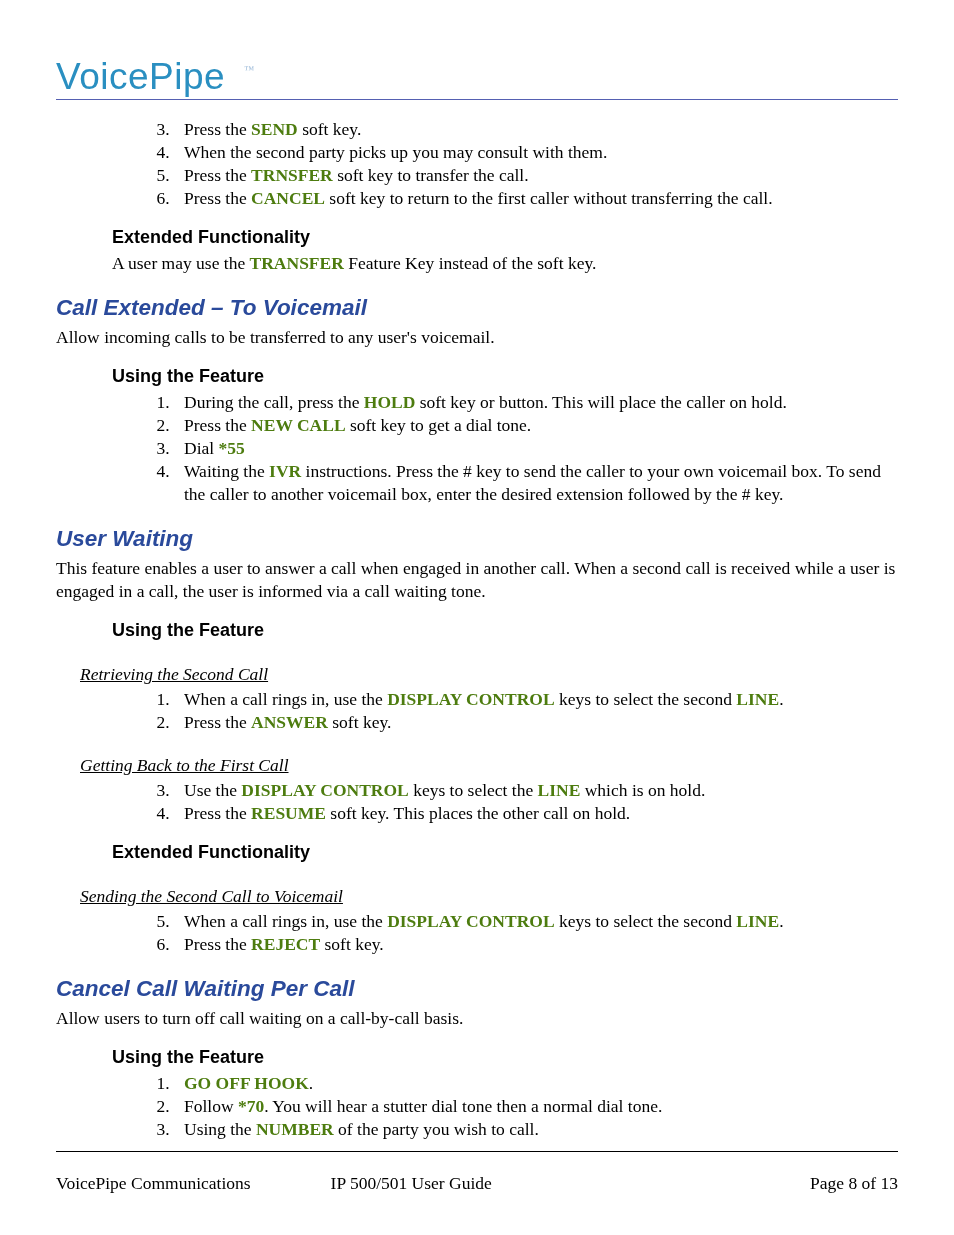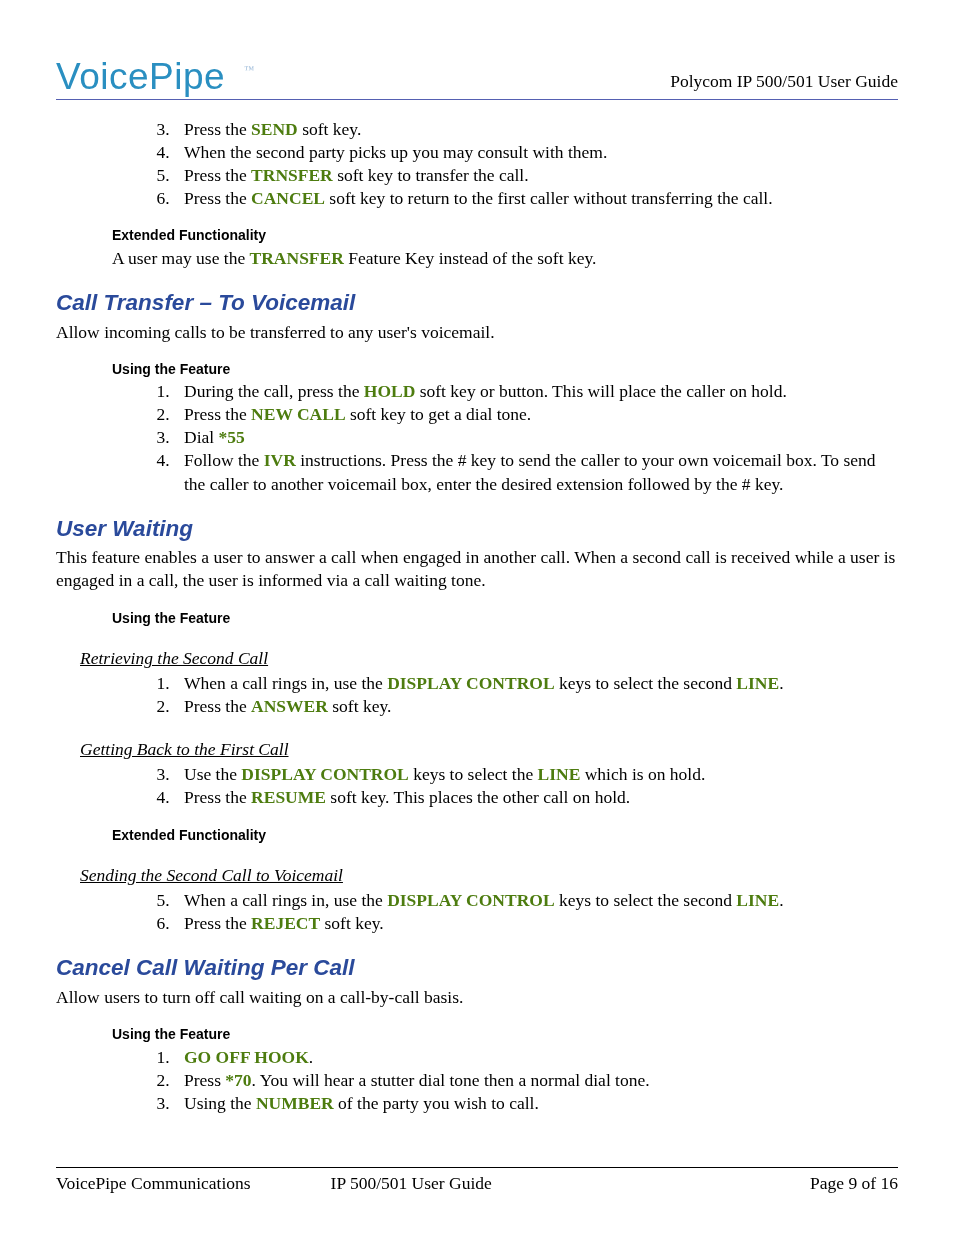--- a/index.html
+++ b/index.html
@@ -40,78 +40,77 @@
     font-style: italic;
     font-weight: bold;
     color: #2a4a9b;
     font-size: 22.5px;
     margin-top: 18px;
     margin-bottom: 3px;
   }
   h3.h-sub {
     font-family: Arial, Helvetica, sans-serif;
     font-weight: bold;
-    font-size: 14px;
+    font-size: 18px;
     margin-left: 56px;
     margin-top: 16px;
     margin-bottom: 2px;
   }
   .body-ind { margin-left:56px; margin-bottom:2px; }
   .plain { margin-bottom:2px; }
   .subunder {
     font-family: Garamond, "Times New Roman", serif;
     font-style: italic;
     text-decoration: underline;
     margin-left: 24px;
     margin-top: 20px;
     margin-bottom: 2px;
     font-size:17.5px;
   }
   .footer {
     position:absolute;
     left:56px; right:56px; bottom:40px;
     border-top: 1px solid #000;
-    padding-top:4px;
+    padding-top:20px;
     display:flex;
     font-size:17.5px;
   }
   .footer .fc { }
   .footer .fmid { margin-left:80px; }
   .footer .fr { margin-left:auto; }
 </style>
 </head>
 <body>
 
 <div class="header-row">
   <div class="logo">
     <span class="logo-text">VoicePipe</span>
     <span class="tm">™</span>
   </div>
-  <div class="header-right">Polycom IP 500/501 User Guide</div>
 </div>
 
 <ol class="steps" start="3">
   <li><span>Press the </span><span class="emph">SEND</span><span> soft key.</span></li>
   <li>When the second party picks up you may consult with them.</li>
   <li><span>Press the </span><span class="emph">TRNSFER</span><span> soft key to transfer the call.</span></li>
   <li><span>Press the </span><span class="emph">CANCEL</span><span> soft key to return to the first caller without transferring the call.</span></li>
 </ol>
 
 <h3 class="h-sub">Extended Functionality</h3>
 <p class="body-ind"><span>A user may use the </span><span class="emph">TRANSFER</span><span> Feature Key instead of the soft key.</span></p>
 
-<h2 class="h-blueital">Call Transfer – To Voicemail</h2>
+<h2 class="h-blueital">Call Extended – To Voicemail</h2>
 <p class="plain">Allow incoming calls to be transferred to any user's voicemail.</p>
 
 <h3 class="h-sub">Using the Feature</h3>
 <ol class="steps">
   <li><span>During the call, press the </span><span class="emph">HOLD</span><span> soft key or button.  This will place the caller on hold.</span></li>
   <li><span>Press the </span><span class="emph">NEW CALL</span><span> soft key to get a dial tone.</span></li>
   <li><span>Dial </span><span class="emph">*55</span></li>
-  <li><span>Follow the </span><span class="emph">IVR</span><span> instructions.  Press the # key to send the caller to your own voicemail box.  To send the caller to another voicemail box, enter the desired extension followed by the # key.</span></li>
+  <li><span>Waiting the </span><span class="emph">IVR</span><span> instructions.  Press the # key to send the caller to your own voicemail box.  To send the caller to another voicemail box, enter the desired extension followed by the # key.</span></li>
 </ol>
 
 <h2 class="h-blueital">User Waiting</h2>
 <p class="plain">This feature enables a user to answer a call when engaged in another call. When a second call is received while a user is engaged in a call, the user is informed via a call waiting tone.</p>
 
 <h3 class="h-sub">Using the Feature</h3>
 
 <p class="subunder">Retrieving the Second Call</p>
 <ol class="steps">
   <li><span>When a call rings in, use the </span><span class="emph">DISPLAY CONTROL</span><span> keys to select the second </span><span class="emph">LINE</span><span>.</span></li>
@@ -131,21 +130,21 @@
   <li><span>When a call rings in, use the </span><span class="emph">DISPLAY CONTROL</span><span> keys to select the second </span><span class="emph">LINE</span><span>.</span></li>
   <li><span>Press the </span><span class="emph">REJECT</span><span> soft key.</span></li>
 </ol>
 
 <h2 class="h-blueital">Cancel Call Waiting Per Call</h2>
 <p class="plain">Allow users to turn off call waiting on a call-by-call basis.</p>
 
 <h3 class="h-sub">Using the Feature</h3>
 <ol class="steps">
   <li><span class="emph">GO OFF HOOK</span><span>.</span></li>
-  <li><span>Press </span><span class="emph">*70</span><span>. You will hear a stutter dial tone then a normal dial tone.</span></li>
+  <li><span>Follow </span><span class="emph">*70</span><span>. You will hear a stutter dial tone then a normal dial tone.</span></li>
   <li><span>Using the </span><span class="emph">NUMBER</span><span> of the party you wish to call.</span></li>
 </ol>
 
 <div class="footer">
   <span class="fc">VoicePipe Communications</span>
   <span class="fmid">IP 500/501 User Guide</span>
-  <span class="fr">Page 9 of 16</span>
+  <span class="fr">Page 8 of 13</span>
 </div>
 
 </body></html>

